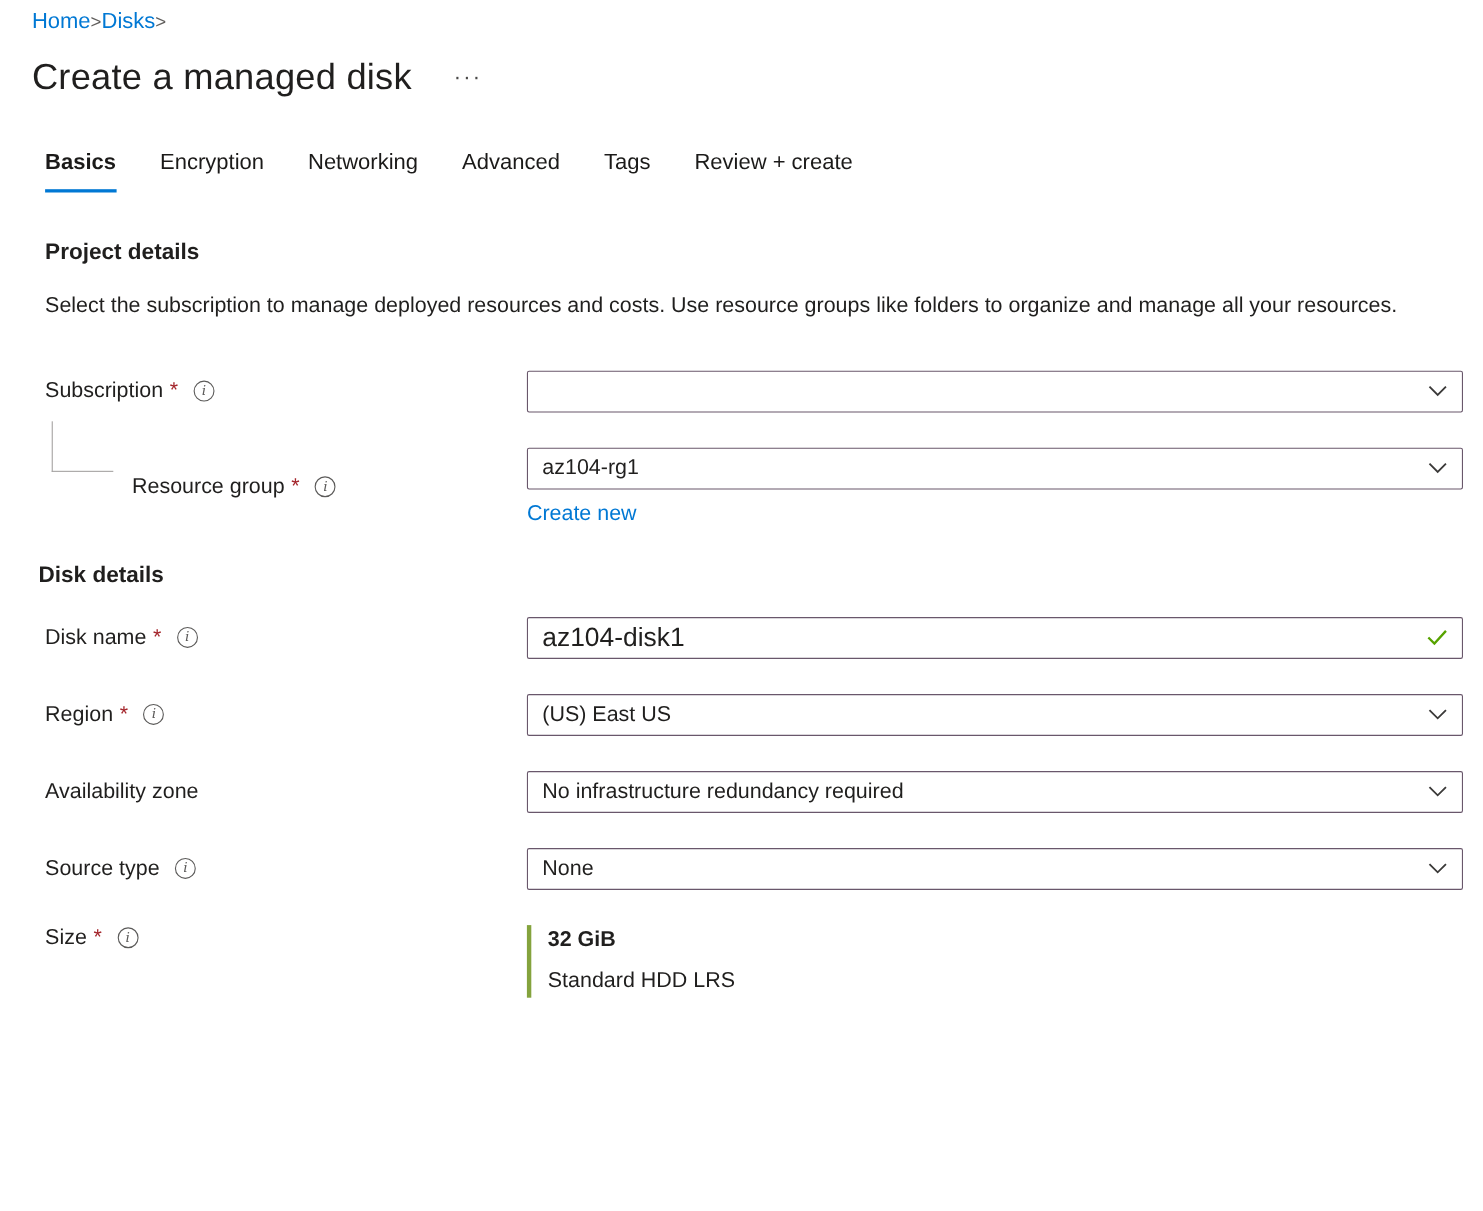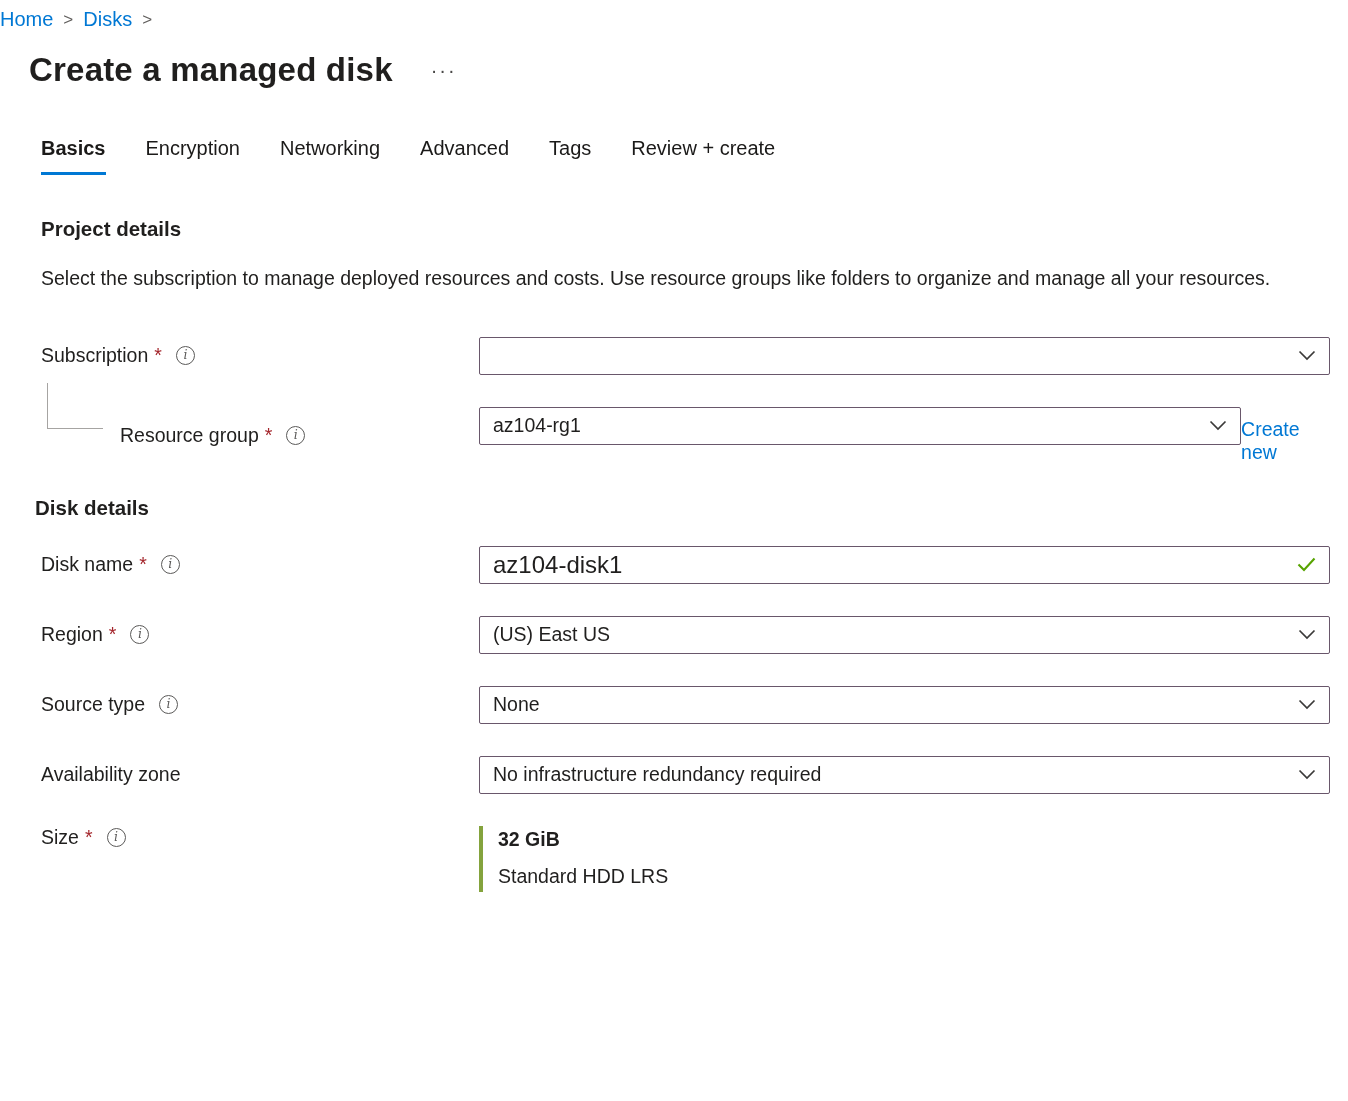--- a/index.html
+++ b/index.html
@@ -14,27 +14,27 @@
   *{box-sizing:border-box;}
   html,body{margin:0;padding:0;background:#ffffff;}
   body{
     font-family:"Liberation Sans","DejaVu Sans",sans-serif;
     color:var(--text);
     width:1348px;height:1101px;overflow:hidden;
   }
   .page{width:1348px;height:1101px;padding-top:8px;overflow:hidden;}
 
   
-  .breadcrumb{font-size:20px;display:flex;align-items:center;gap:10px;}
+  .breadcrumb{padding-left:29px;font-size:20px;display:flex;align-items:center;}
   .breadcrumb a{color:var(--link);text-decoration:none;cursor:pointer;}
   .breadcrumb .sep{color:#605e5c;font-size:17px;}
 
   
   .title-row{padding-left:29px;margin-top:20px;display:flex;align-items:center;gap:36px;}
-  .page-title{font-size:33px;font-weight:700;margin:0;letter-spacing:0.2px;}
+  .page-title{font-size:33px;font-weight:400;margin:0;letter-spacing:0.2px;}
   .more-btn{font-size:20px;color:#494847;cursor:pointer;letter-spacing:2px;line-height:1;padding:4px 2px;}
 
   
   .tabs{display:flex;gap:40px;padding-left:41px;margin-top:48px;}
   .tab{font-size:20px;padding-bottom:12px;border-bottom:3px solid transparent;cursor:pointer;color:#1b1a19;}
   .tab.active{font-weight:700;border-bottom-color:var(--accent);}
 
   
   .intro{margin:30px 33px 0 41px;font-size:19.5px;line-height:1.62;max-width:1292px;}
   .intro a{color:var(--link);text-decoration:none;cursor:pointer;}
@@ -56,21 +56,21 @@
   .info-icon{
     width:19px;height:19px;border:1.6px solid #5b5a59;border-radius:50%;
     display:inline-flex;align-items:center;justify-content:center;
     margin-left:7px;flex:none;cursor:default;
   }
   .info-icon::after{
     content:"i";font-family:"DejaVu Serif",serif;font-style:italic;
     font-size:12.5px;color:#5b5a59;line-height:1;
   }
 
-  .input-cell{display:flex;flex-direction:row;}
+  .input-cell{display:flex;flex-direction:column;}
   .dropdown,.textbox{
     height:38px;border:1px solid var(--input-border);border-radius:2px;
     display:flex;align-items:center;justify-content:space-between;
     padding:0 13px;font-size:19.5px;background:#fff;cursor:pointer;width:100%;
   }
   .textbox{cursor:text;position:relative;}
   .textbox input{
     border:none;outline:none;font-size:24px;font-family:inherit;color:var(--text);
     flex:1;padding:0;background:transparent;
   }
@@ -189,47 +189,47 @@
           <span>(US) East US</span>
           <svg class="chev" width="18" height="11" viewBox="0 0 18 11">
               <path d="M1.5 1.5 L9 9 L16.5 1.5" fill="none" stroke="#3b3a39" stroke-width="1.7"></path>
             </svg>
         </div>
       </div>
     </div>
 
     <div class="form-row">
       <div class="label-cell">
+        <span>Availability zone</span>
+      </div>
+      <div class="input-cell">
+        <div class="dropdown">
+          <span>No infrastructure redundancy required</span>
+          <svg class="chev" width="18" height="11" viewBox="0 0 18 11">
+              <path d="M1.5 1.5 L9 9 L16.5 1.5" fill="none" stroke="#3b3a39" stroke-width="1.7"></path>
+            </svg>
+        </div>
+      </div>
+    </div>
+
+    <div class="form-row">
+      <div class="label-cell">
         <span>Source type</span>
         <span class="info-icon"></span>
       </div>
       <div class="input-cell">
         <div class="dropdown">
           <span>None</span>
           <svg class="chev" width="18" height="11" viewBox="0 0 18 11">
               <path d="M1.5 1.5 L9 9 L16.5 1.5" fill="none" stroke="#3b3a39" stroke-width="1.7"></path>
             </svg>
         </div>
       </div>
     </div>
 
-    <div class="form-row">
-      <div class="label-cell">
-        <span>Availability zone</span>
-      </div>
-      <div class="input-cell">
-        <div class="dropdown">
-          <span>No infrastructure redundancy required</span>
-          <svg class="chev" width="18" height="11" viewBox="0 0 18 11">
-              <path d="M1.5 1.5 L9 9 L16.5 1.5" fill="none" stroke="#3b3a39" stroke-width="1.7"></path>
-            </svg>
-        </div>
-      </div>
-    </div>
-
     <div class="form-row top-align">
       <div class="label-cell">
         <span>Size</span>
         <span class="req">*</span>
         <span class="info-icon"></span>
       </div>
       <div class="input-cell">
         <div class="size-block">
           <div class="size-value">32 GiB</div>
           <div class="size-sku">Standard HDD LRS</div>

